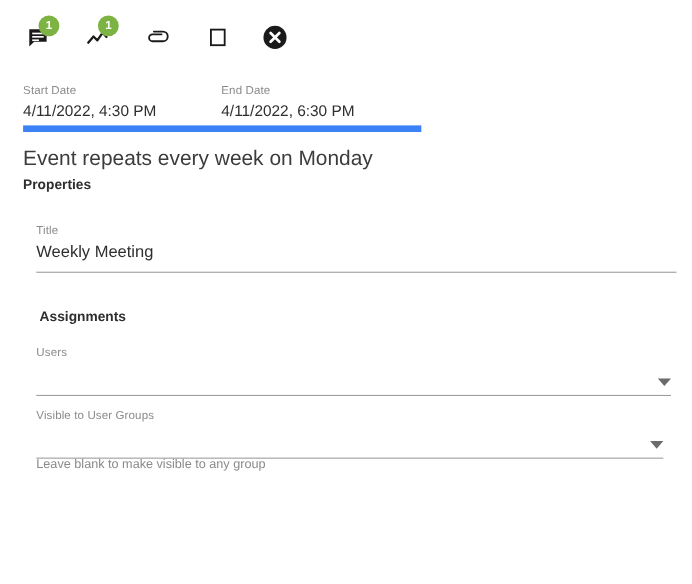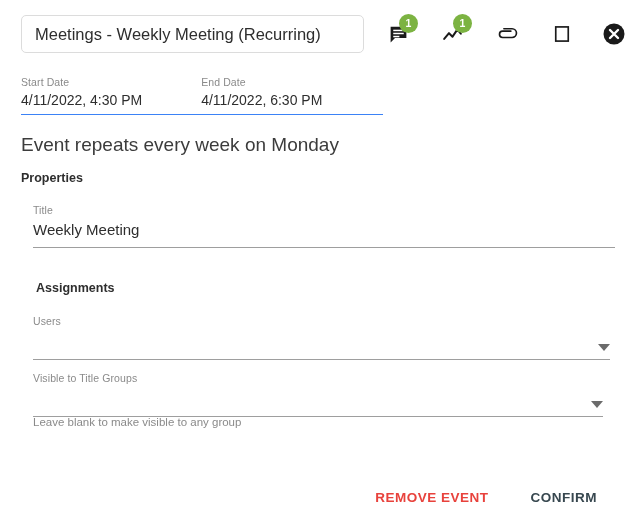--- a/index.html
+++ b/index.html
@@ -93,21 +93,21 @@
 
   
   .dates {
     position: absolute;
     left: 21px;
     top: 75px;
     width: 362px;
   }
   .date-row {
     display: flex;
-    border-bottom: 1px solid #3b82f6;
+    border-bottom: 6px solid #3b82f6;
     padding-bottom: 3px;
   }
   .date-col { width: 175px; }
   .date-col.second { width: 187px; margin-left: 10px; }
   .field-label {
     font-size: 10.5px;
     color: #8a8a8a;
     line-height: 14px;
     letter-spacing: 0.1px;
   }
@@ -128,21 +128,21 @@
   }
 
   
   .section-header {
     position: absolute;
     left: 21px;
     font-size: 12.5px;
     font-weight: bold;
     color: #2e2e2e;
   }
-  .sec-properties { top: 171px; }
+  .sec-properties { top: 161px; }
   .sec-assignments { top: 281px; margin-left: 15px; }
 
   
   .field-block {
     position: absolute;
     left: 33px;
   }
   .field-underline {
     border-bottom: 1px solid #9e9e9e;
   }
@@ -216,21 +216,20 @@
   .btn-remove { color: #e8423c; margin-right: 22px; }
   .btn-confirm { color: #37474f; }
 </style>
 </head>
 <body>
 
 <div id="app">
 
   <div class="header">
 
-    <div class="title-box">Meetings - Weekly Meeting (Recurring)</div>
 
     <div class="header-icons">
 
       <div class="icon-btn icon-comment">
         <span>
           <svg width="21" height="21" viewBox="0 0 24 24" aria-hidden="true">
             <path fill="#1a1a1a" d="M3 3h18v13H8l-5 5V3z"></path>
             <rect x="6" y="6.5" width="12" height="1.7" fill="#ffffff"></rect>
             <rect x="6" y="10" width="12" height="1.7" fill="#ffffff"></rect>
             <rect x="6" y="13.5" width="7" height="1.7" fill="#ffffff"></rect>
@@ -304,27 +303,23 @@
 
   <div class="select-field users-field">
     <div class="field-label">Users</div>
     <div class="select-row">
       <div class="field-value"></div>
       <span class="caret"></span>
     </div>
   </div>
 
   <div class="select-field groups-field">
-    <div class="field-label">Visible to Title Groups</div>
+    <div class="field-label">Visible to User Groups</div>
     <div class="select-row">
       <div class="field-value"></div>
       <span class="caret"></span>
     </div>
   </div>
 
   <div class="helper-text">Leave blank to make visible to any group</div>
 
-  <div class="footer">
-    <button class="btn btn-remove">REMOVE EVENT</button>
-    <button class="btn btn-confirm">CONFIRM</button>
-  </div>
 
 </div>
 
 </body></html>

